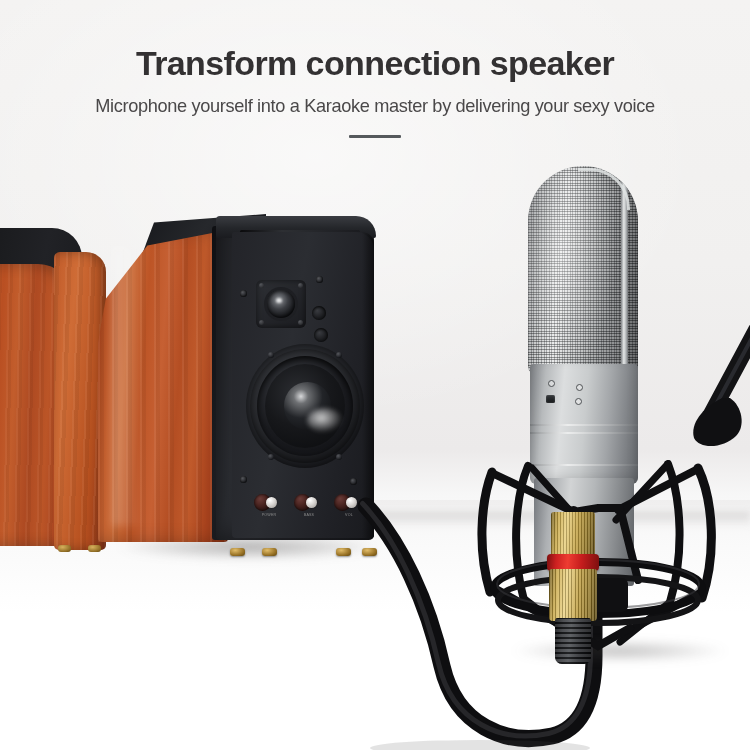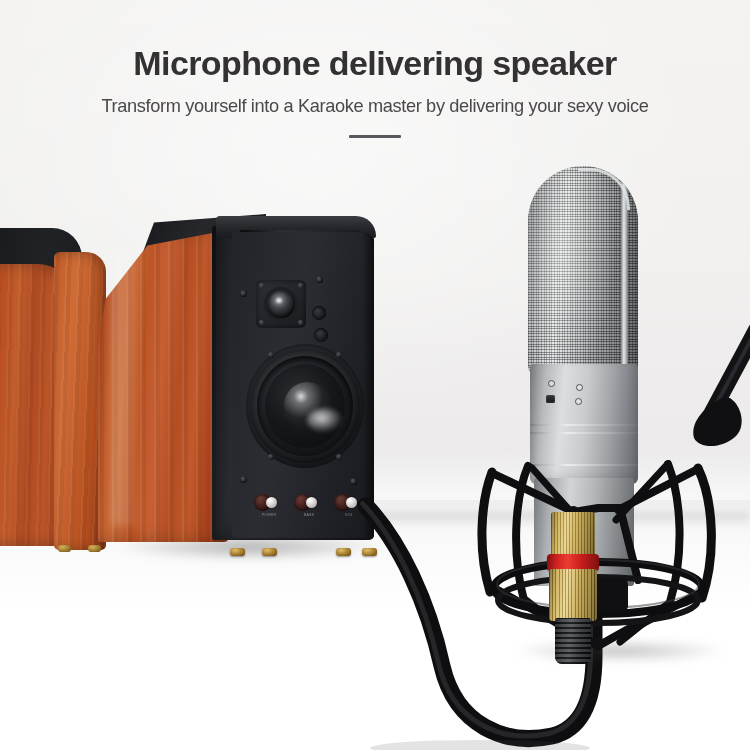--- a/index.html
+++ b/index.html
@@ -400,22 +400,22 @@
 </head>
 <body>
 
 <div id="stage">
 
   <div class="wall-shade"></div>
   <div class="floor"></div>
   <div class="floor-line"></div>
 
   <div id="header">
-    <div id="title">Microphone delivering speaker</div>
-    <div id="subtitle">Transform yourself into a Karaoke master by delivering your sexy voice</div>
+    <div id="title">Transform connection speaker</div>
+    <div id="subtitle">Microphone yourself into a Karaoke master by delivering your sexy voice</div>
     <div id="divider"></div>
   </div>
 
   <div id="speaker-left">
     <div class="sl-black"></div>
     <div class="sl-wood"></div>
     <div class="sl-wood2"></div>
     <div class="sl-foot" style="left:88px;"></div>
     <div class="sl-foot" style="left:118px;"></div>
   </div>

